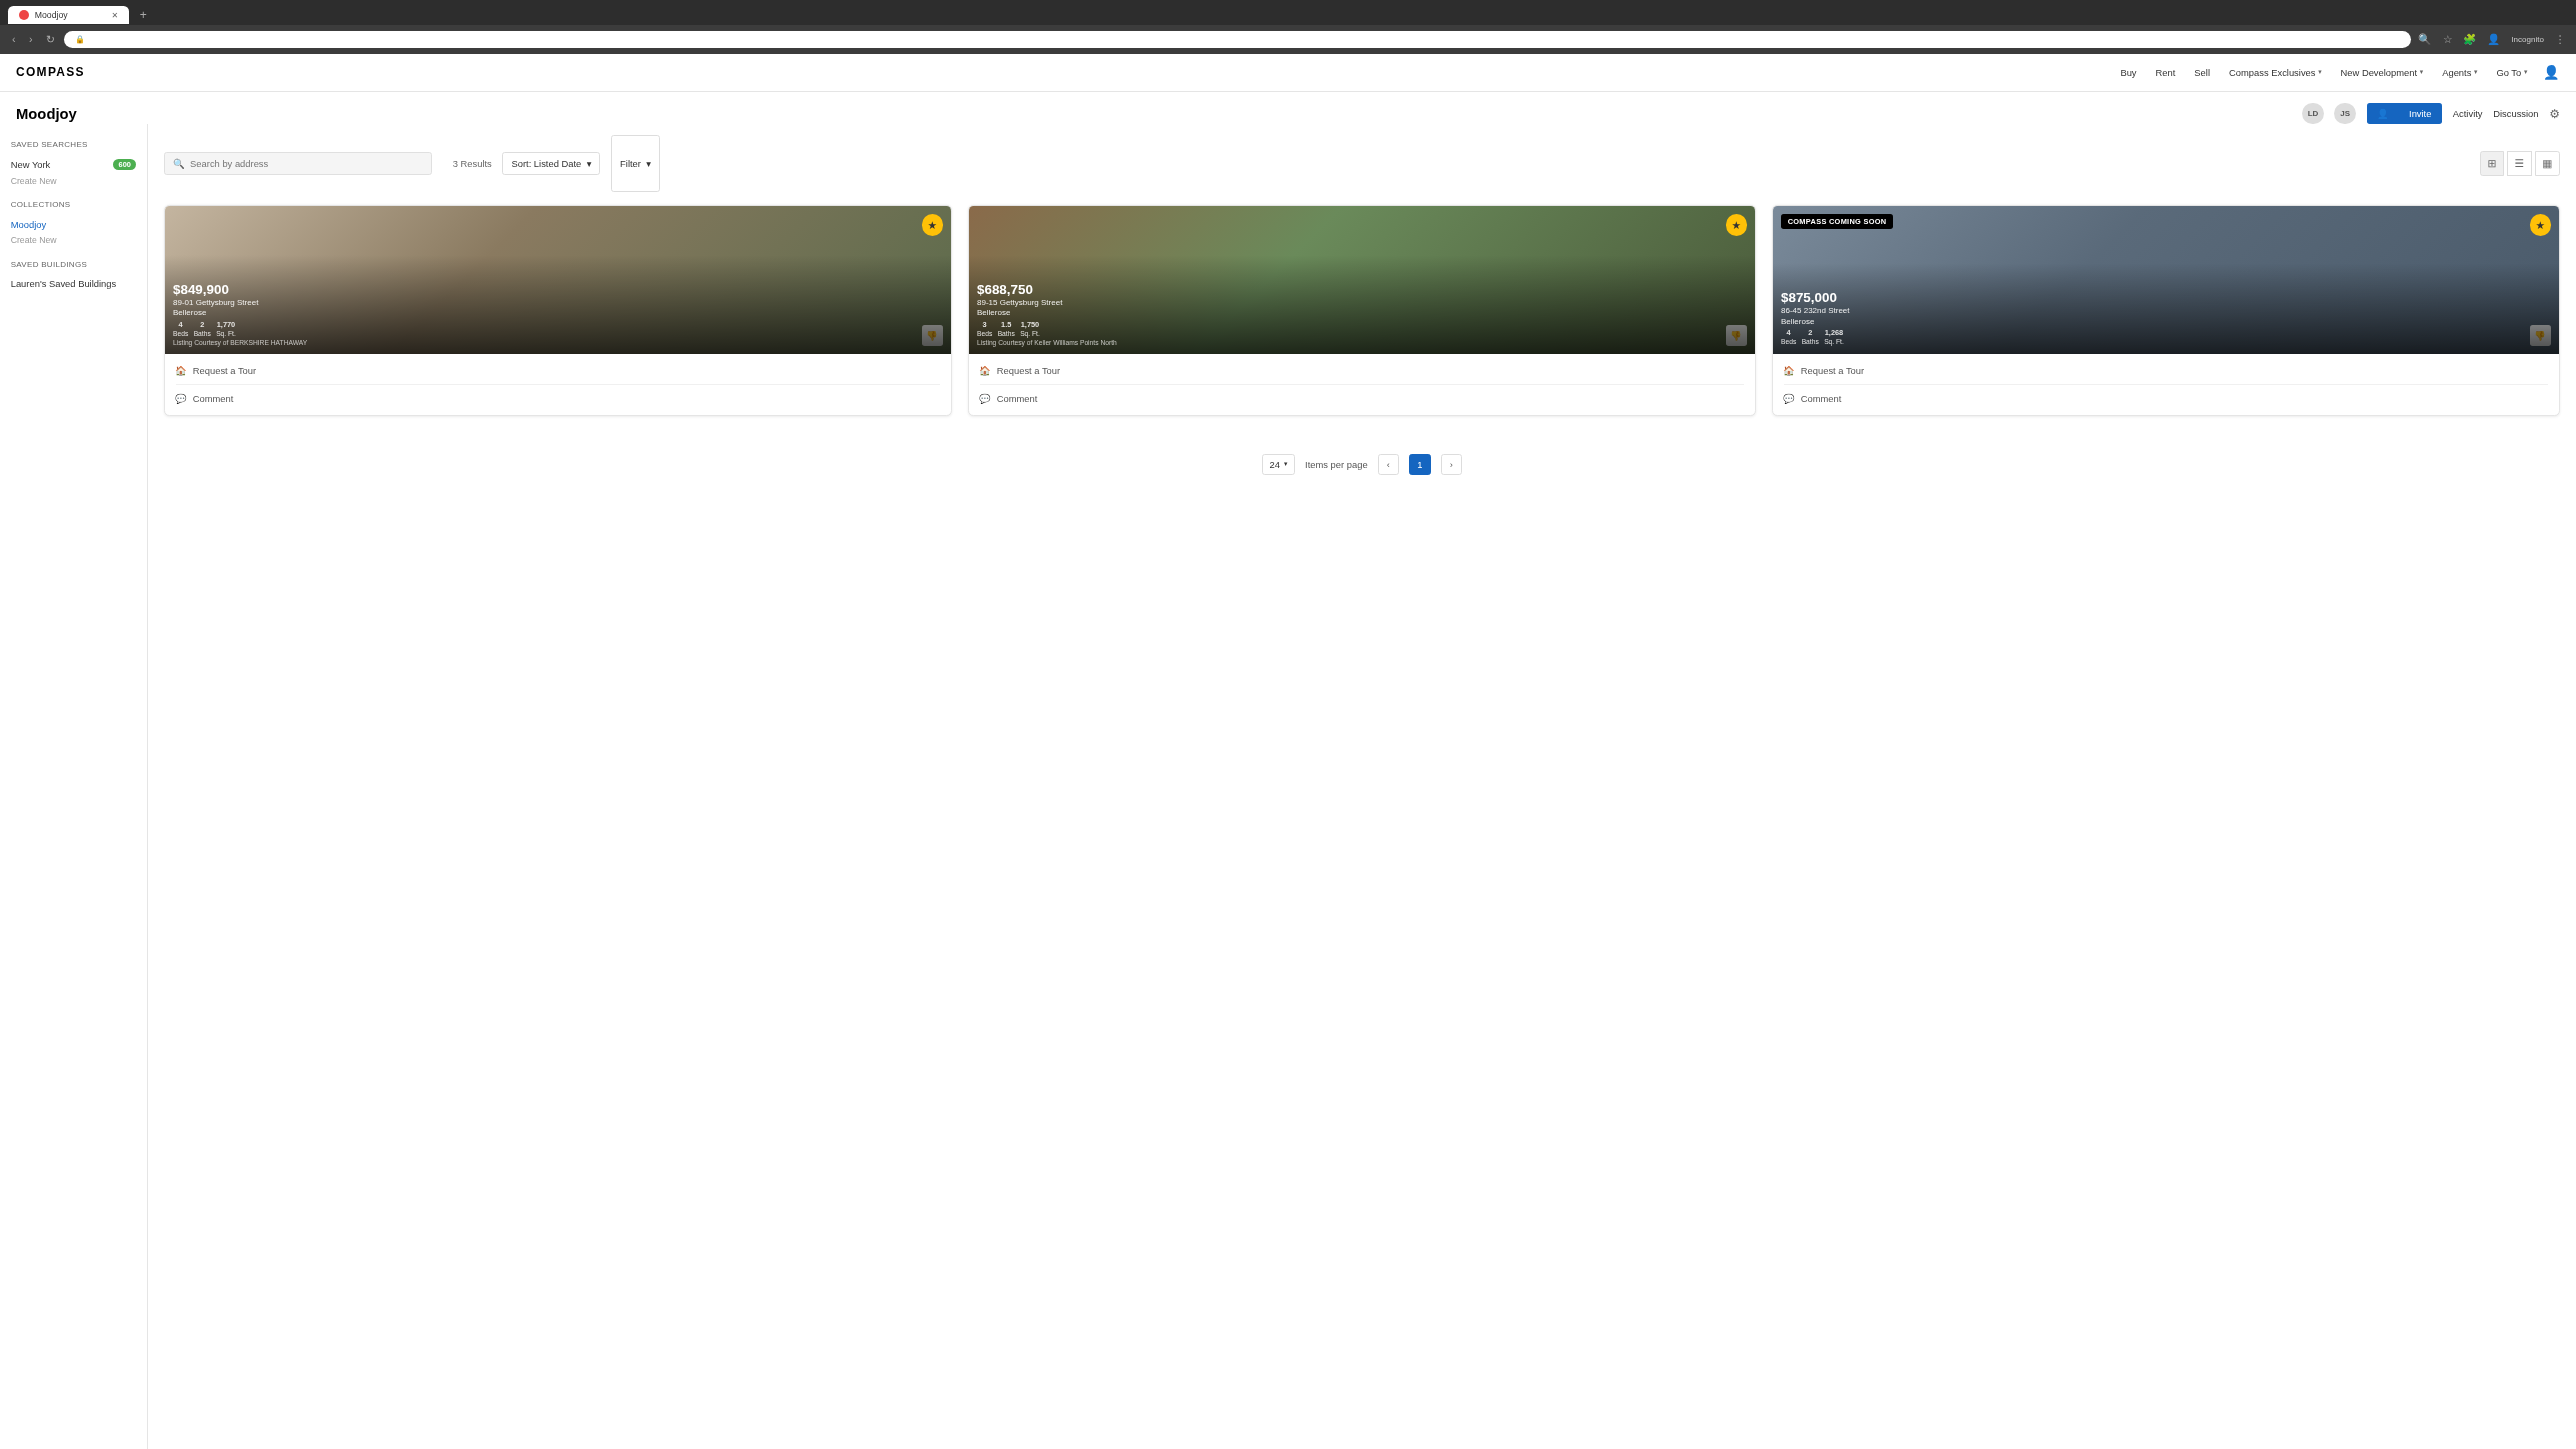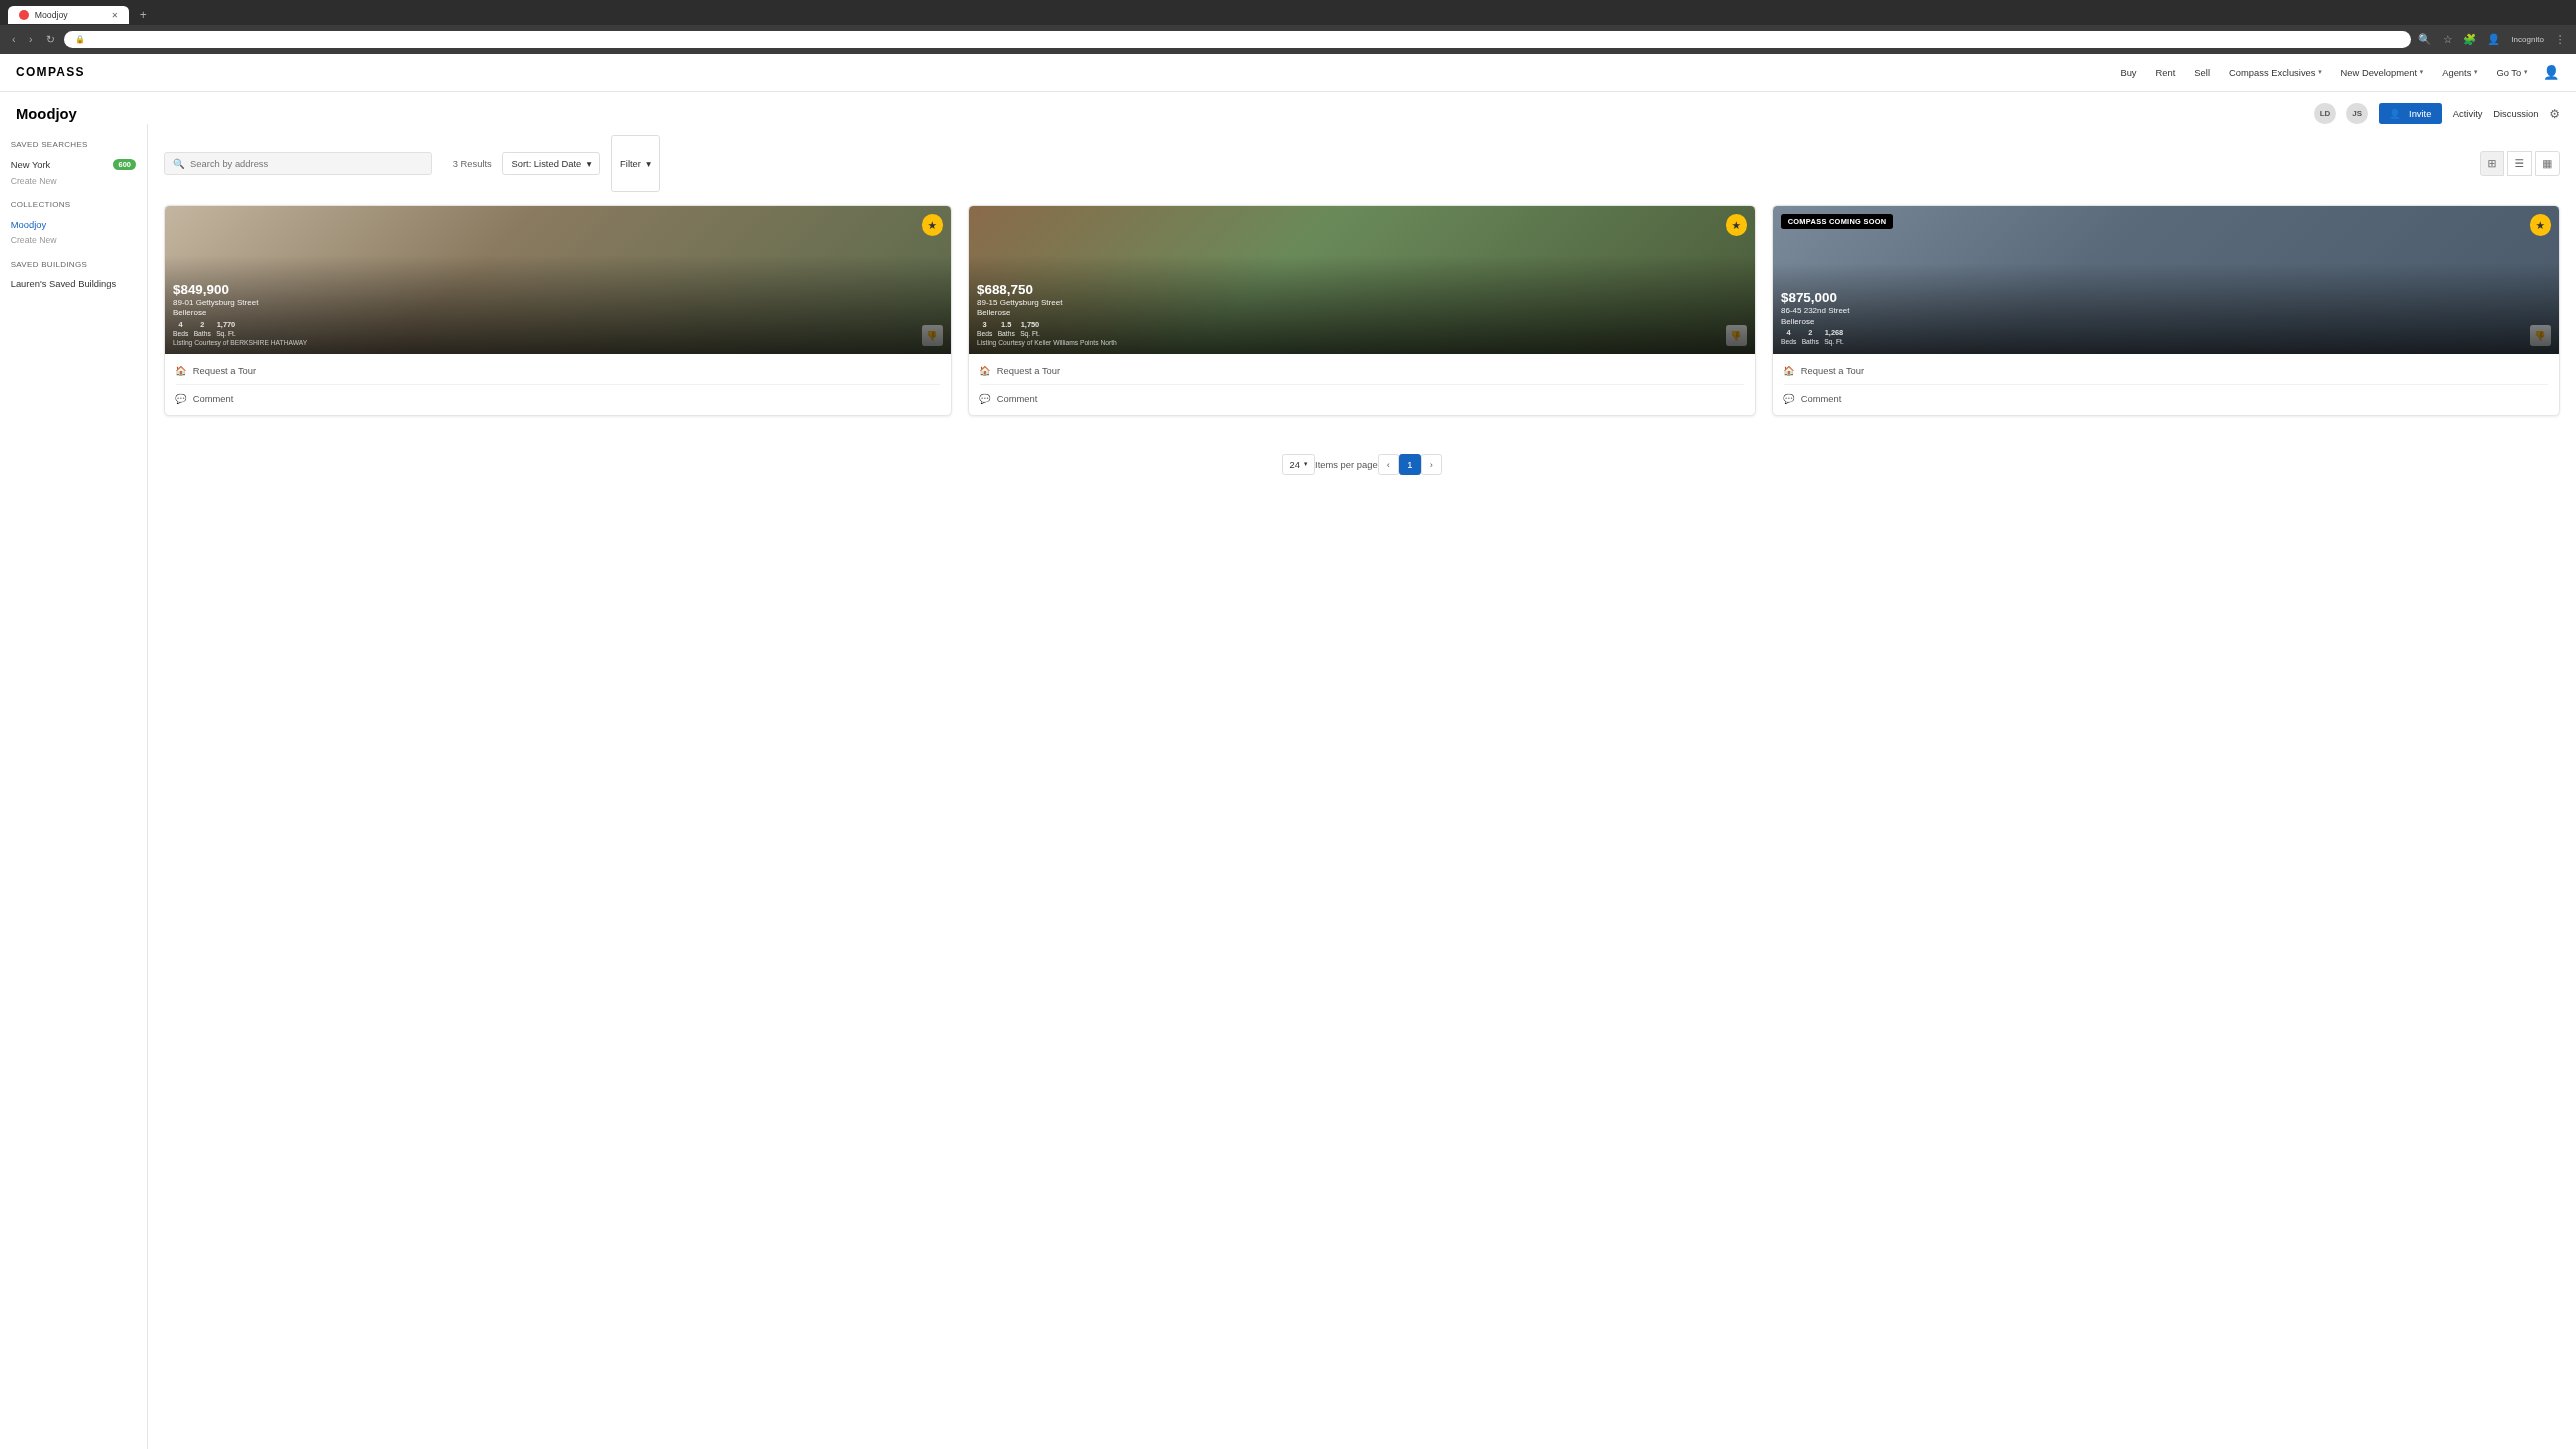--- a/index.html
+++ b/index.html
@@ -29,21 +29,21 @@
     .nav-links { display: flex; align-items: center; gap: 19px; }
     .nav-link { color: #333; text-decoration: none; font-size: 9.4px; cursor: pointer; display: flex; align-items: center; gap: 2.7px; }
     .nav-link .chevron { font-size: 6.7px; color: #666; }
     .nav-user { margin-left: 16px; color: #666; cursor: pointer; font-size: 13.4px; }
 
     
     .collection-header { padding: 10.7px 16px 0; display: flex; align-items: center; justify-content: space-between; }
     .collection-title { font-size: 14.8px; font-weight: 600; color: #000; }
     .collection-actions { display: flex; align-items: center; gap: 10.7px; }
     .avatar-btn { width: 21.5px; height: 21.5px; border-radius: 50%; background: #ddd; display: flex; align-items: center; justify-content: center; font-size: 8px; font-weight: 600; color: #555; cursor: pointer; }
-    .invite-btn { background: #1565c0; color: #fff; border: none; border-radius: 2.7px; padding: 5.4px 10.7px; font-size: 9.4px; cursor: pointer; display: flex; align-items: center; gap: 8px; }
+    .invite-btn { background: #1565c0; color: #fff; border: none; border-radius: 2.7px; padding: 5.4px 10.7px; font-size: 9.4px; cursor: pointer; display: flex; align-items: center; gap: 20px; }
     .activity-btn { color: #333; background: none; border: none; font-size: 9.4px; cursor: pointer; }
     .settings-icon { color: #666; cursor: pointer; font-size: 12px; }
 
     
     .content-area { display: flex; padding: 0; }
     .sidebar { width: 148px; min-width: 148px; padding: 16px 10.7px; border-right: 0.7px solid #e5e5e5; min-height: calc(100vh - 107px); }
     .sidebar-section-title { font-size: 8px; font-weight: 400; color: #666; text-transform: uppercase; letter-spacing: 0.3px; margin-bottom: 6.7px; margin-top: 13.4px; }
     .sidebar-section-title:first-child { margin-top: 0; }
     .sidebar-item { display: flex; align-items: center; justify-content: space-between; padding: 2.7px 0; cursor: pointer; }
     .sidebar-item-label { font-size: 9.4px; color: #333; }
@@ -84,21 +84,21 @@
     .card-specs { display: flex; gap: 5.4px; margin-top: 2.7px; }
     .card-spec { font-size: 7.4px; color: rgba(255,255,255,0.85); text-align: center; }
     .card-spec-value { font-weight: 600; display: block; }
     .card-spec-label { font-size: 6.7px; }
     .card-attribution { font-size: 6.7px; color: rgba(255,255,255,0.7); margin-top: 1.3px; }
     .card-actions { padding: 8px 10.7px; display: flex; flex-direction: column; gap: 5.4px; }
     .card-action-btn { display: flex; align-items: center; gap: 5.4px; color: #555; font-size: 9.4px; cursor: pointer; background: none; border: none; padding: 2.7px 0; }
     .card-divider { border: none; border-top: 0.7px solid #f0f0f0; }
 
     
-    .pagination { display: flex; align-items: center; justify-content: center; gap: 0; padding: 16px 0; }
+    .pagination { display: flex; align-items: center; justify-content: center; gap: 10px; padding: 16px 0; }
     .per-page-select { display: flex; align-items: center; gap: 4px; border: 0.7px solid #ddd; border-radius: 2.7px; padding: 4px 6.7px; font-size: 9.4px; cursor: pointer; background: #fff; }
     .per-page-select .chevron { font-size: 6.7px; }
     .items-per-page-label { font-size: 9.4px; color: #555; }
     .page-btn { width: 21.5px; height: 21.5px; border: 0.7px solid #ddd; background: #fff; border-radius: 2.7px; cursor: pointer; display: flex; align-items: center; justify-content: center; font-size: 9.4px; color: #555; }
     .page-btn.active { background: #1565c0; color: #fff; border-color: #1565c0; }
 
     
     .img-1 { background: linear-gradient(135deg, #c4b5a0 0%, #8a7a60 40%, #5a6a4a 100%); }
     .img-2 { background: linear-gradient(135deg, #8a6a4a 0%, #6a8a5a 40%, #4a5a3a 100%); }
     .img-3 { background: linear-gradient(135deg, #7a8a9a 0%, #5a6a7a 40%, #4a5a6a 100%); }

